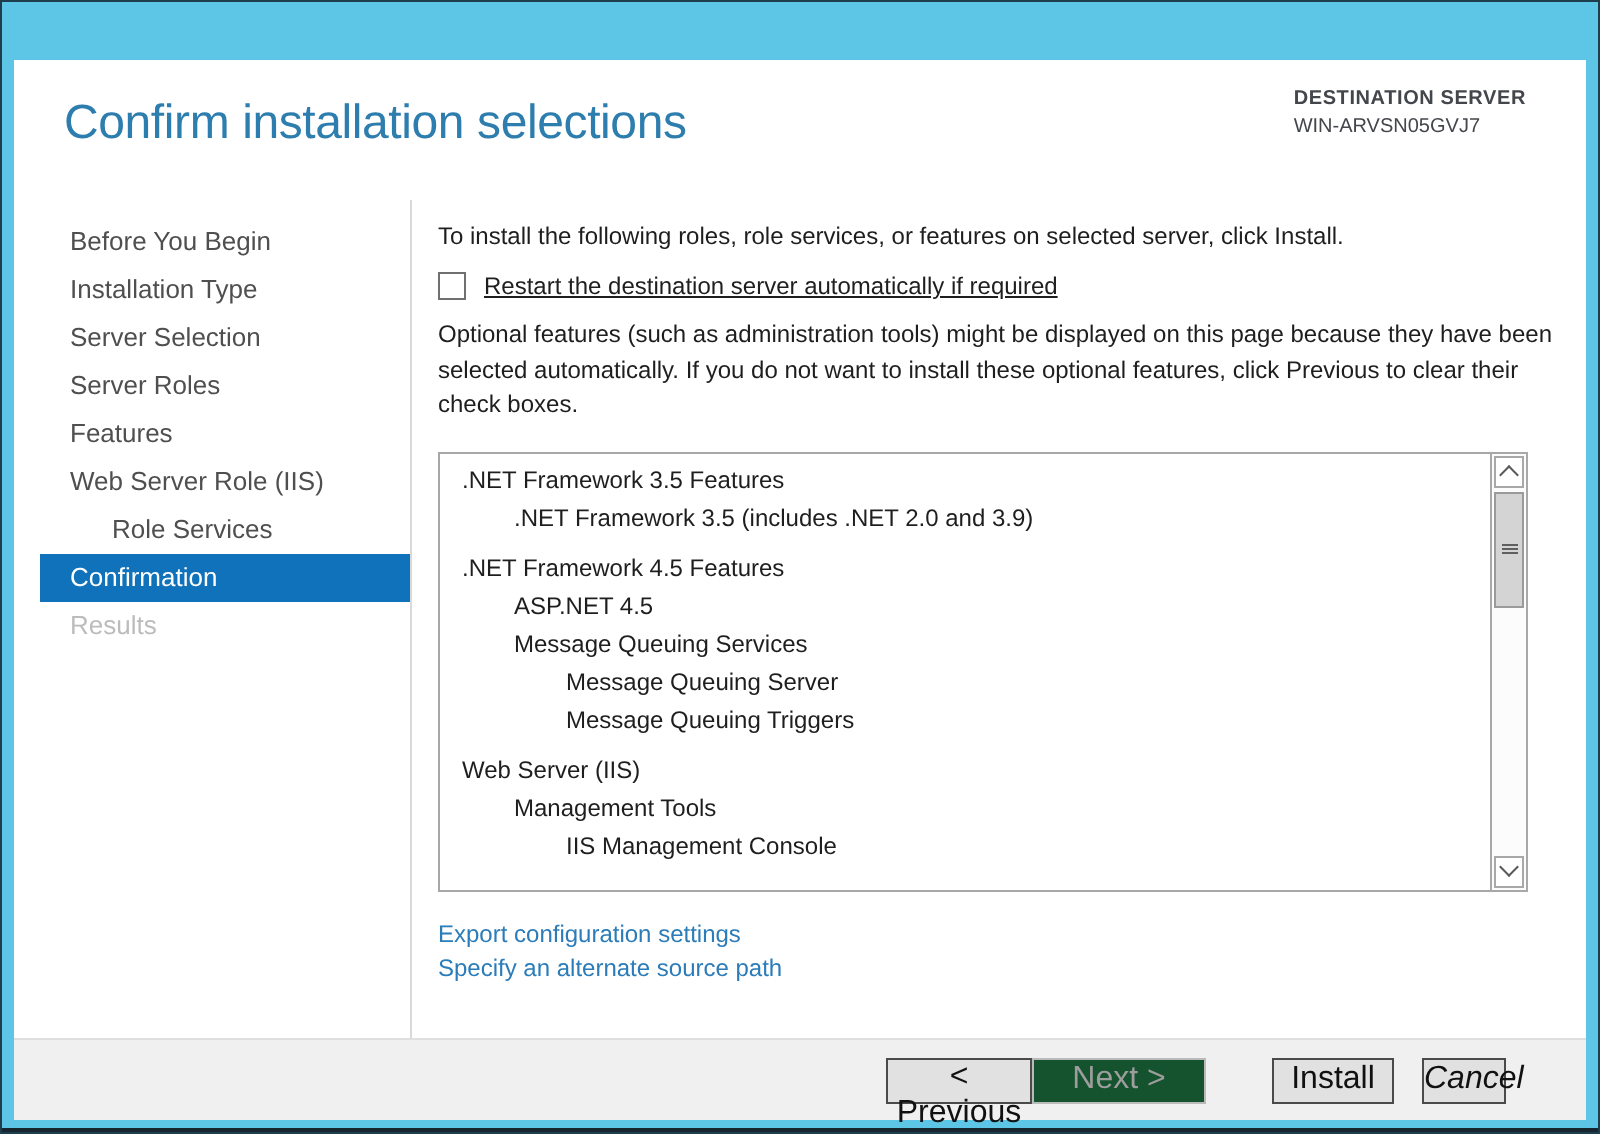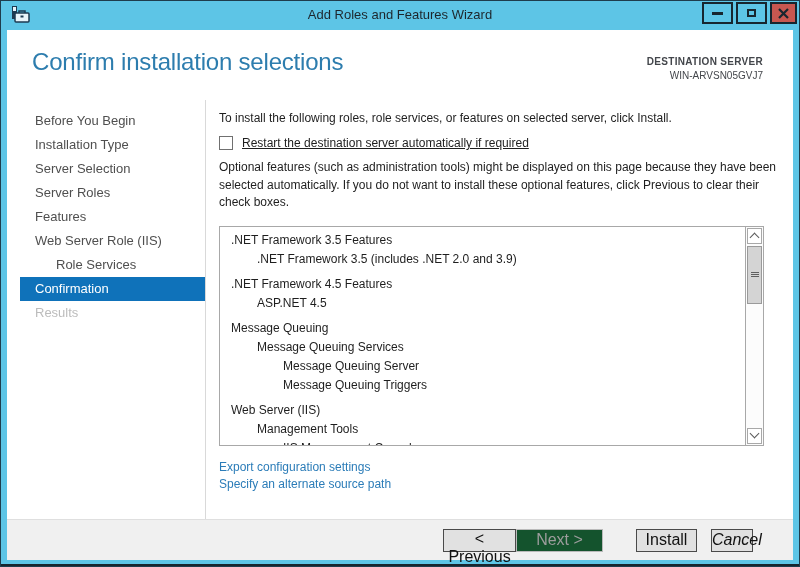--- a/index.html
+++ b/index.html
@@ -21,21 +21,21 @@
   .glyph-min { width:11px; height:3px; background:#17262f; }
   .glyph-max { width:9px; height:8px; border:2px solid #17262f; background:transparent; }
 
   
   .inner { position:absolute; left:7px; right:7px; top:30px; bottom:7px; background:#ffffff; }
 
   
   .header { position:absolute; top:0; left:0; right:0; height:70px; }
   .header h1 { position:absolute; left:25px; top:18px; font-size:24px; font-weight:400;
     letter-spacing:-0.2px; color:#2d7dae; }
-  .dest { position:absolute; right:30px; top:26px; text-align:right; color:#43464b; }
+  .dest { position:absolute; right:30px; top:14px; text-align:left; color:#43464b; }
   .dest-label { font-size:10px; font-weight:700; letter-spacing:0.3px; }
   .dest-value { font-size:10px; margin-top:3px; }
 
   
   .body { position:absolute; top:70px; left:0; right:0; bottom:41px; display:flex; }
   .sidebar { width:199px; border-right:1px solid #d9d9d9; padding-top:9px; }
   .nav-item { height:24px; line-height:24px; font-size:13px; color:#4f4f4f;
     padding-left:28px; cursor:pointer; }
   .nav-item.indent { padding-left:49px; }
   .nav-item.selected { background:#0f72ba; color:#ffffff; margin-left:13px; padding-left:15px; }
@@ -86,45 +86,20 @@
   .btn-next { width:87px; margin-left:0; border-color:#bababa; background:#14532d;
     color:#9d9d9d; cursor:default; }
   .btn-install { width:61px; margin-left:33px; }
   .btn-cancel { width:42px; margin-left:14px;font-style:italic; }
 </style>
 </head>
 <body>
 
 <div class="window">
 
-  <div class="titlebar">
-    <div class="app-icon">
-      <svg width="20" height="20" viewBox="0 0 20 20">
-        <rect x="1" y="1" width="5" height="13" fill="#1c3a52"></rect>
-        <rect x="2" y="2" width="3" height="4" fill="#e8f4fa"></rect>
-        <rect x="4" y="8" width="14" height="9" rx="1" fill="#e8f4fa" stroke="#1c3a52" stroke-width="1.5"></rect>
-        <path d="M8 8 v-2 h6 v2" fill="none" stroke="#1c3a52" stroke-width="1.5"></path>
-        <rect x="9.5" y="10.5" width="3" height="2" fill="#1c3a52"></rect>
-      </svg>
-    </div>
-    <div class="win-title">Add Roles and Features Wizard</div>
-    <div class="winbtns">
-      <div class="winbtn">
-        <div class="glyph-min"></div>
-      </div>
-      <div class="winbtn">
-        <div class="glyph-max"></div>
-      </div>
-      <div class="winbtn close">
-        <svg width="11" height="11" viewBox="0 0 11 11">
-          <path d="M1 1 L10 10 M10 1 L1 10" stroke="#17262f" stroke-width="2.2"></path>
-        </svg>
-      </div>
-    </div>
-  </div>
 
   <div class="inner">
 
     <div class="header">
       <h1>Confirm installation selections</h1>
       <div class="dest">
         <div class="dest-label">DESTINATION SERVER</div>
         <div class="dest-value">WIN-ARVSN05GVJ7</div>
       </div>
     </div>
@@ -151,21 +126,20 @@
         </div>
 
         <p class="note">Optional features (such as administration tools) might be displayed on this page because they have been selected automatically. If you do not want to install these optional features, click Previous to clear their check boxes.</p>
 
         <div class="listbox">
           <div class="rows">
             <div class="row lvl0">.NET Framework 3.5 Features</div>
             <div class="row lvl1">.NET Framework 3.5 (includes .NET 2.0 and 3.9)</div>
             <div class="row lvl0 gap">.NET Framework 4.5 Features</div>
             <div class="row lvl1">ASP.NET 4.5</div>
-            <div class="row lvl0 gap">Message Queuing</div>
             <div class="row lvl1">Message Queuing Services</div>
             <div class="row lvl2">Message Queuing Server</div>
             <div class="row lvl2">Message Queuing Triggers</div>
             <div class="row lvl0 gap">Web Server (IIS)</div>
             <div class="row lvl1">Management Tools</div>
             <div class="row lvl2">IIS Management Console</div>
           </div>
           <div class="scrollbar">
             <div class="sb-btn sb-up">
               <div class="chev up"></div>

